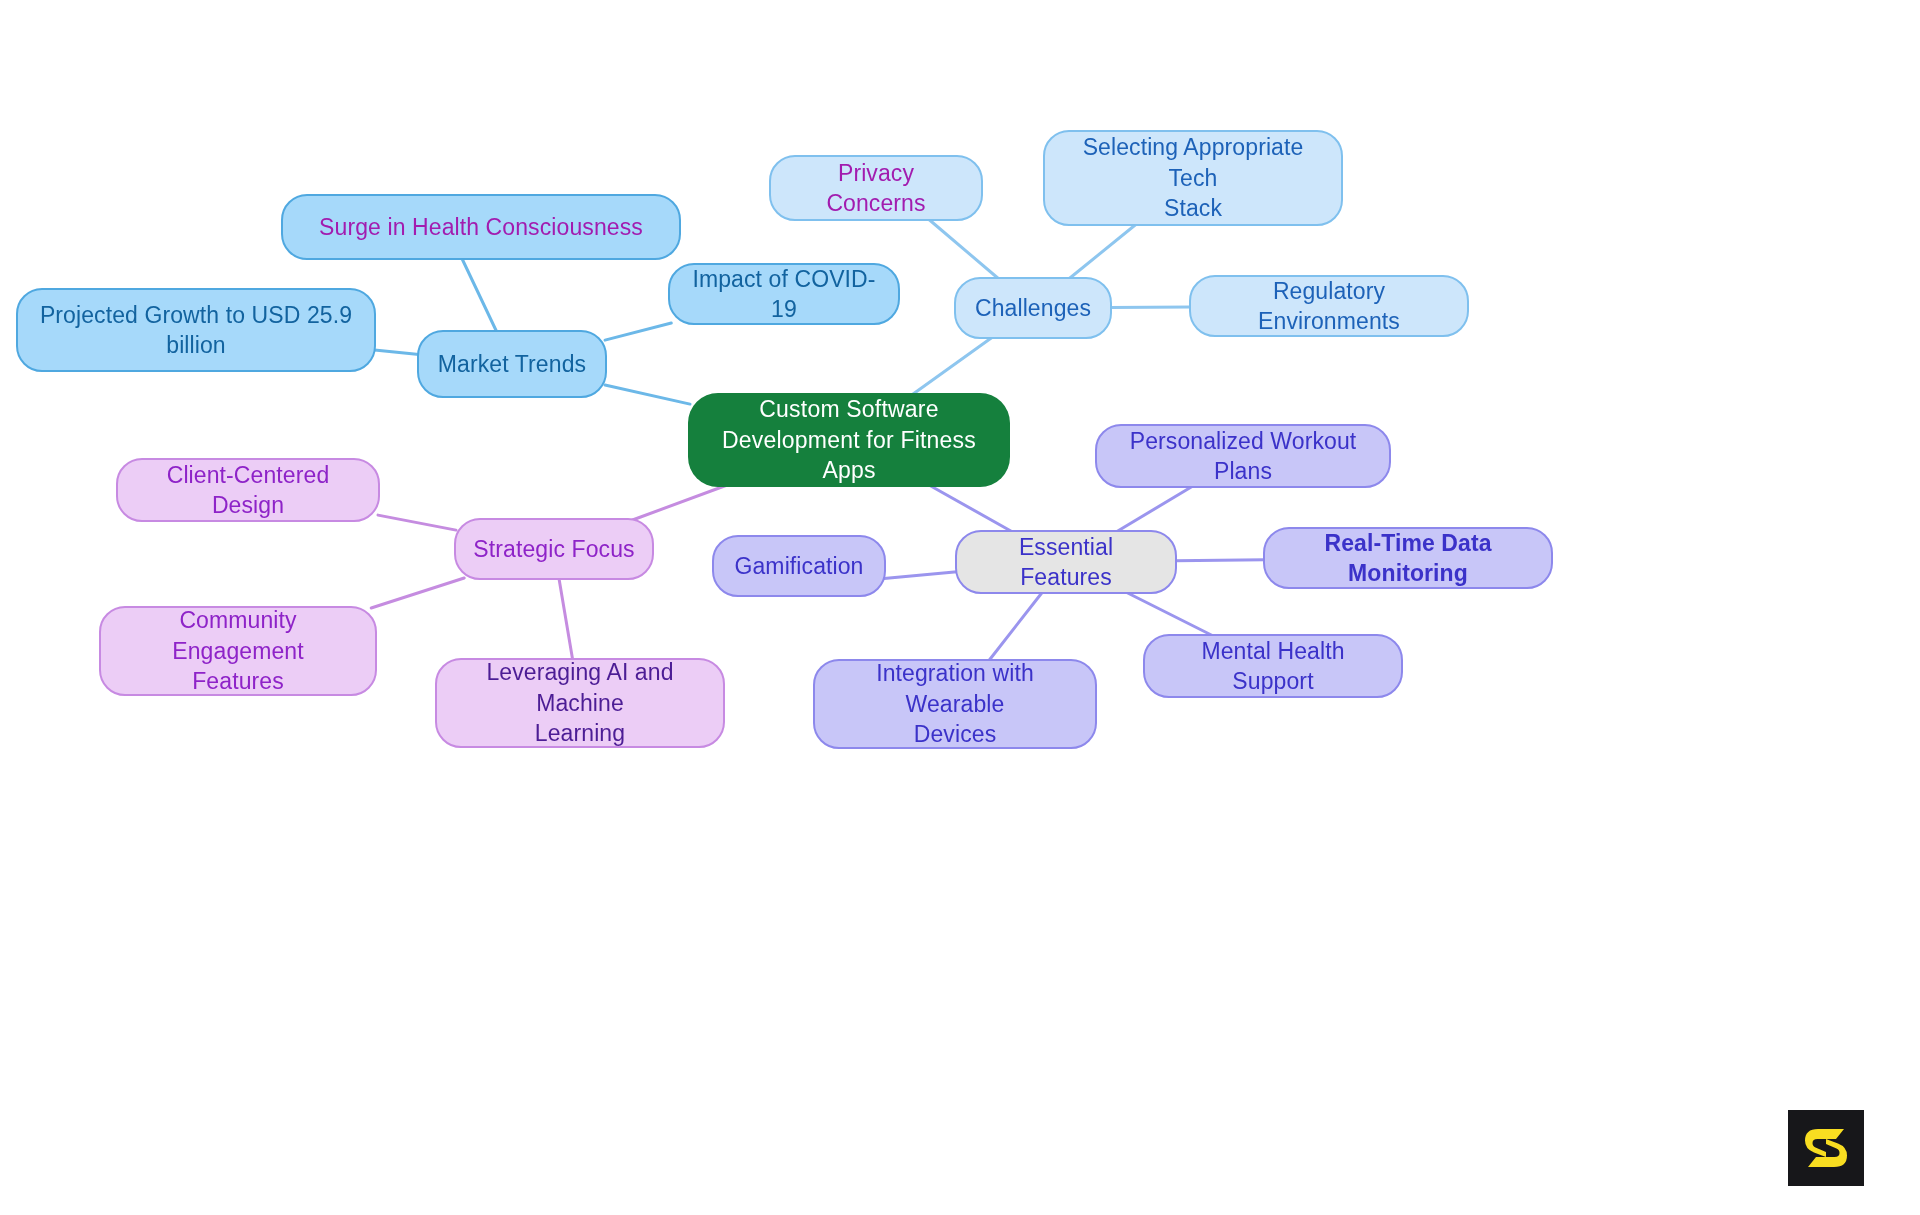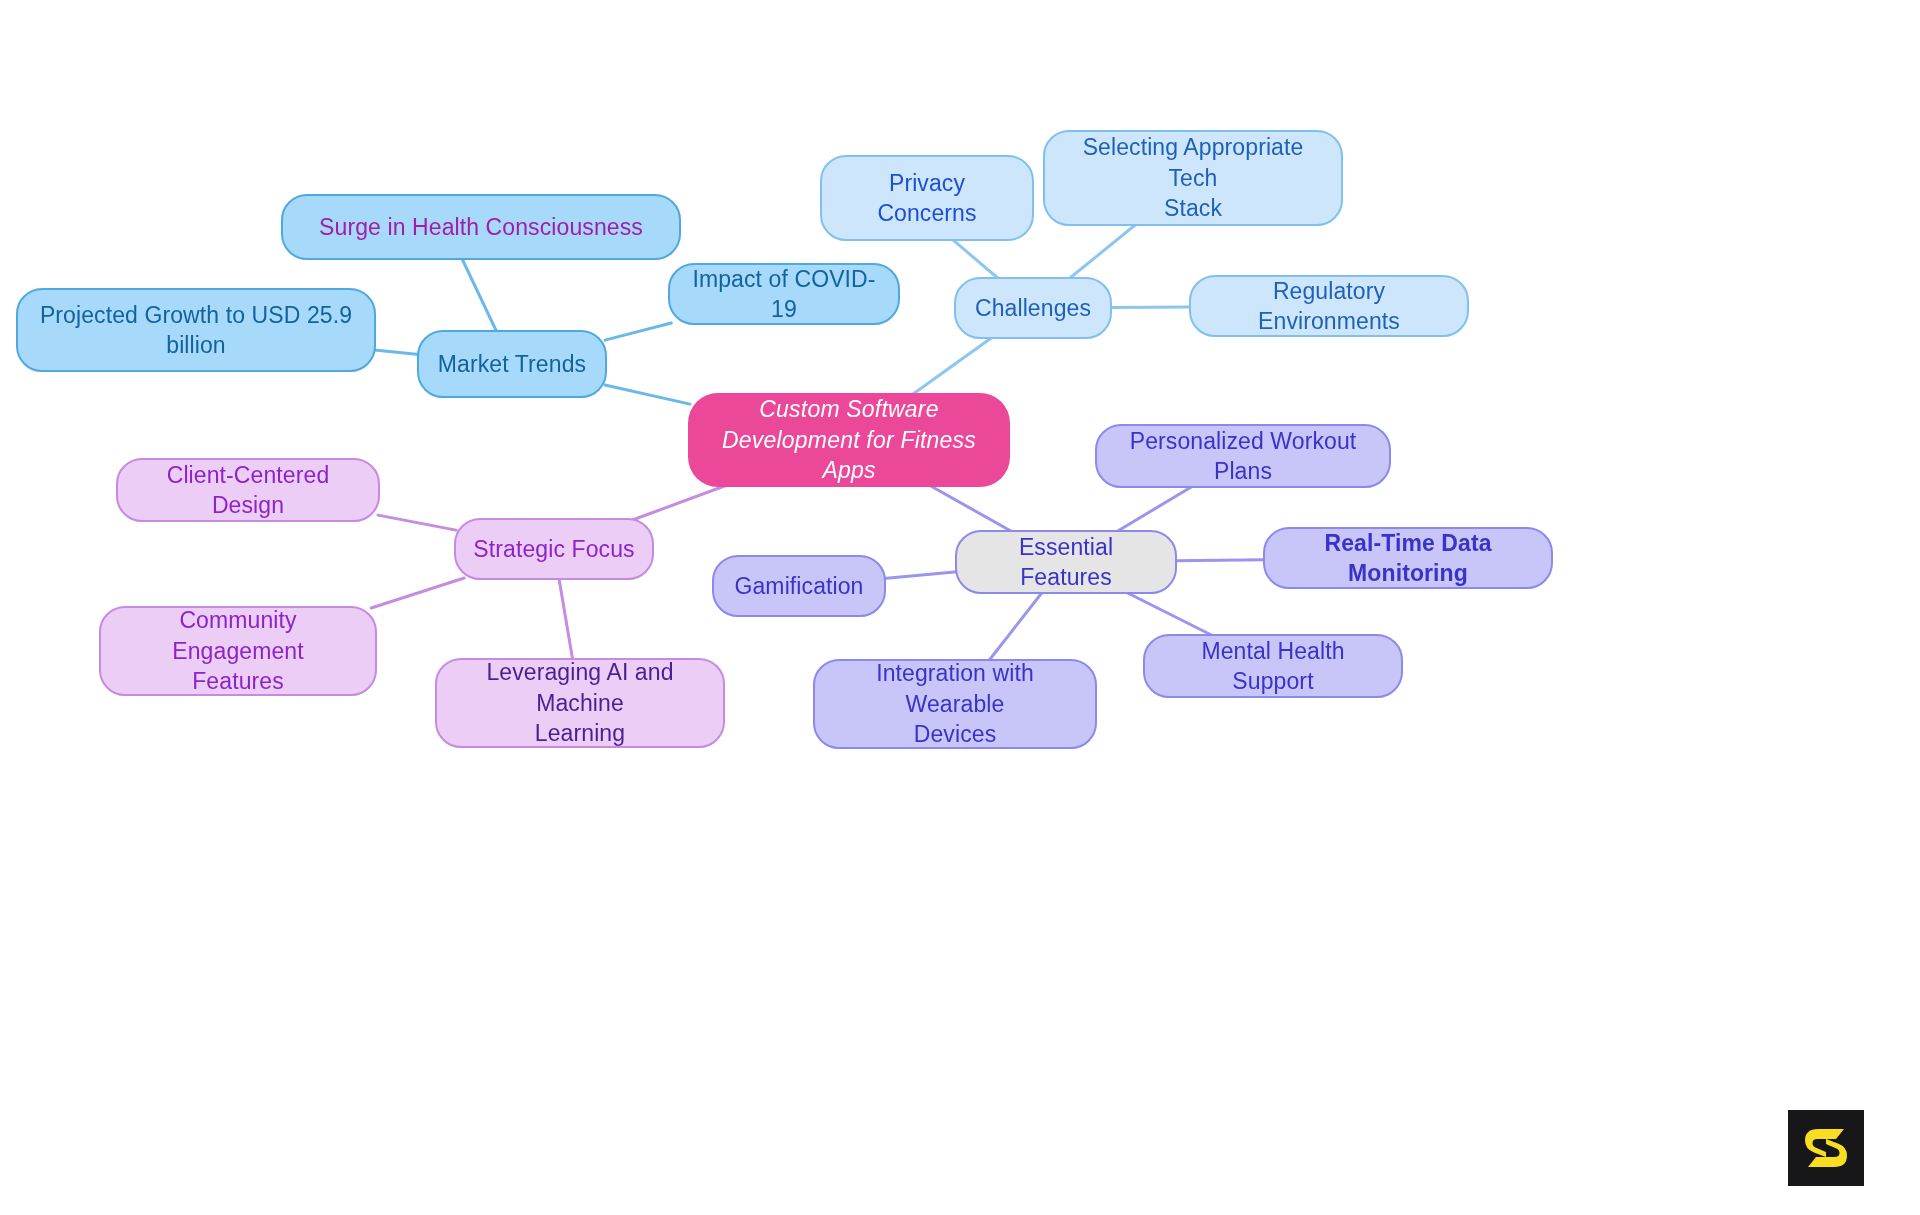--- a/index.html
+++ b/index.html
@@ -82,39 +82,39 @@
       <line x1="1175.0" y1="560.7" x2="1265.0" y2="559.7" stroke="#9b95ee" stroke-width="3" stroke-linecap="round"></line>
       <line x1="1125.7" y1="592.0" x2="1213.3" y2="636.0" stroke="#9b95ee" stroke-width="3" stroke-linecap="round"></line>
       <line x1="1042.5" y1="592.0" x2="988.6" y2="661.0" stroke="#9b95ee" stroke-width="3" stroke-linecap="round"></line>
       <line x1="957.0" y1="571.8" x2="884.0" y2="578.4" stroke="#9b95ee" stroke-width="3" stroke-linecap="round"></line>
       <line x1="632.5" y1="520.0" x2="727.2" y2="485.0" stroke="#c58ce0" stroke-width="3" stroke-linecap="round"></line>
       <line x1="456.0" y1="530.1" x2="378.0" y2="515.1" stroke="#c58ce0" stroke-width="3" stroke-linecap="round"></line>
       <line x1="464.2" y1="578.0" x2="371.2" y2="608.0" stroke="#c58ce0" stroke-width="3" stroke-linecap="round"></line>
       <line x1="558.9" y1="578.0" x2="572.7" y2="660.0" stroke="#c58ce0" stroke-width="3" stroke-linecap="round"></line>
     </svg>
   <div id="nodes">
-      <div class="node root" style="left: 688px; top: 393px; width: 322px; height: 94px; background: #ec4899; border-color: rgb(21, 23, 31); color: rgb(255, 255, 255); font-style: italic;"><span>Custom Software
+      <div class="node root" style="left: 688px; top: 393px; width: 322px; height: 94px; background: #15803d; border-color: rgb(21, 23, 31); color: rgb(255, 255, 255);"><span>Custom Software
 Development for Fitness Apps</span></div>
       <div class="node branch" style="left: 417px; top: 330px; width: 190px; height: 68px; background: rgb(166, 217, 250); border-color: rgb(79, 168, 224); color: rgb(18, 99, 159);"><span>Market Trends</span></div>
       <div class="node leaf" style="left: 16px; top: 288px; width: 360px; height: 84px; background: rgb(166, 217, 250); border-color: rgb(79, 168, 224); color: rgb(18, 99, 159);"><span>Projected Growth to USD 25.9
 billion</span></div>
       <div class="node leaf" style="left: 281px; top: 194px; width: 400px; height: 66px; background: rgb(166, 217, 250); border-color: rgb(79, 168, 224); color: #a21caf;"><span>Surge in Health Consciousness</span></div>
       <div class="node leaf" style="left: 668px; top: 263px; width: 232px; height: 62px; background: rgb(166, 217, 250); border-color: rgb(79, 168, 224); color: rgb(18, 99, 159);"><span>Impact of COVID-19</span></div>
       <div class="node branch" style="left: 954px; top: 277px; width: 158px; height: 62px; background: rgb(205, 230, 251); border-color: rgb(127, 192, 238); color: rgb(29, 98, 184);"><span>Challenges</span></div>
-      <div class="node leaf" style="left: 820px; top: 155px; width: 214px; height: 86px; background: rgb(205, 230, 251); border-color: rgb(127, 192, 238); color: #1d4ed8;"><span>Privacy Concerns</span></div>
+      <div class="node leaf" style="left: 769px; top: 155px; width: 214px; height: 66px; background: rgb(205, 230, 251); border-color: rgb(127, 192, 238); color: #a21caf;"><span>Privacy Concerns</span></div>
       <div class="node leaf" style="left: 1043px; top: 130px; width: 300px; height: 96px; background: rgb(205, 230, 251); border-color: rgb(127, 192, 238); color: rgb(29, 98, 184);"><span>Selecting Appropriate Tech
 Stack</span></div>
       <div class="node leaf" style="left: 1189px; top: 275px; width: 280px; height: 62px; background: rgb(205, 230, 251); border-color: rgb(127, 192, 238); color: rgb(29, 98, 184);"><span>Regulatory Environments</span></div>
       <div class="node branch" style="left: 955px; top: 530px; width: 222px; height: 64px; background: #e5e5e5; border-color: rgb(141, 136, 236); color: rgb(59, 50, 201);"><span>Essential Features</span></div>
       <div class="node leaf" style="left: 1095px; top: 424px; width: 296px; height: 64px; background: rgb(200, 198, 248); border-color: rgb(141, 136, 236); color: rgb(59, 50, 201);"><span>Personalized Workout Plans</span></div>
       <div class="node leaf" style="left: 1263px; top: 527px; width: 290px; height: 62px; background: rgb(200, 198, 248); border-color: rgb(141, 136, 236); color: rgb(59, 50, 201); font-weight: bold;"><span>Real-Time Data Monitoring</span></div>
       <div class="node leaf" style="left: 1143px; top: 634px; width: 260px; height: 64px; background: rgb(200, 198, 248); border-color: rgb(141, 136, 236); color: rgb(59, 50, 201);"><span>Mental Health Support</span></div>
       <div class="node leaf" style="left: 813px; top: 659px; width: 284px; height: 90px; background: rgb(200, 198, 248); border-color: rgb(141, 136, 236); color: rgb(59, 50, 201);"><span>Integration with Wearable
 Devices</span></div>
-      <div class="node leaf" style="left: 712px; top: 555px; width: 174px; height: 62px; background: rgb(200, 198, 248); border-color: rgb(141, 136, 236); color: rgb(59, 50, 201);"><span>Gamification</span></div>
+      <div class="node leaf" style="left: 712px; top: 535px; width: 174px; height: 62px; background: rgb(200, 198, 248); border-color: rgb(141, 136, 236); color: rgb(59, 50, 201);"><span>Gamification</span></div>
       <div class="node branch" style="left: 454px; top: 518px; width: 200px; height: 62px; background: rgb(236, 205, 246); border-color: rgb(199, 138, 226); color: rgb(142, 35, 200);"><span>Strategic Focus</span></div>
       <div class="node leaf" style="left: 116px; top: 458px; width: 264px; height: 64px; background: rgb(236, 205, 246); border-color: rgb(199, 138, 226); color: rgb(142, 35, 200);"><span>Client-Centered Design</span></div>
       <div class="node leaf" style="left: 99px; top: 606px; width: 278px; height: 90px; background: rgb(236, 205, 246); border-color: rgb(199, 138, 226); color: rgb(142, 35, 200);"><span>Community Engagement
 Features</span></div>
       <div class="node leaf" style="left: 435px; top: 658px; width: 290px; height: 90px; background: rgb(236, 205, 246); border-color: rgb(199, 138, 226); color: #4c1d95;"><span>Leveraging AI and Machine
 Learning</span></div>
     </div>
   <div id="logo" style="left: 1788px; top: 1110px; width: 76px; height: 76px;">
     <svg width="76" height="76" viewBox="0 0 76 76">
       <rect id="logo-bg" x="0" y="0" width="76" height="76" fill="#17171a"></rect>

